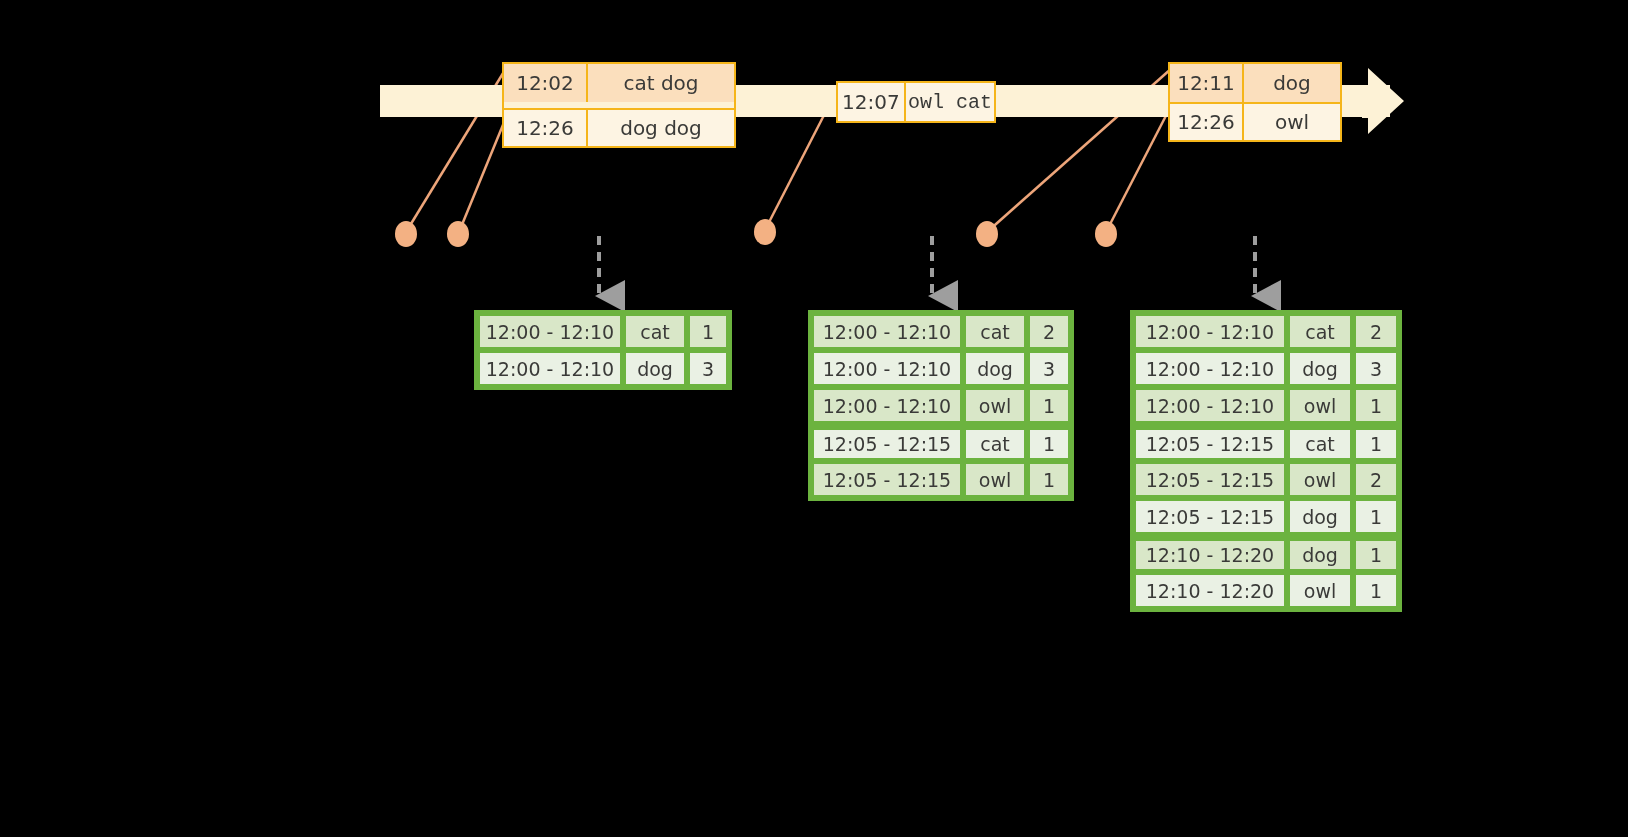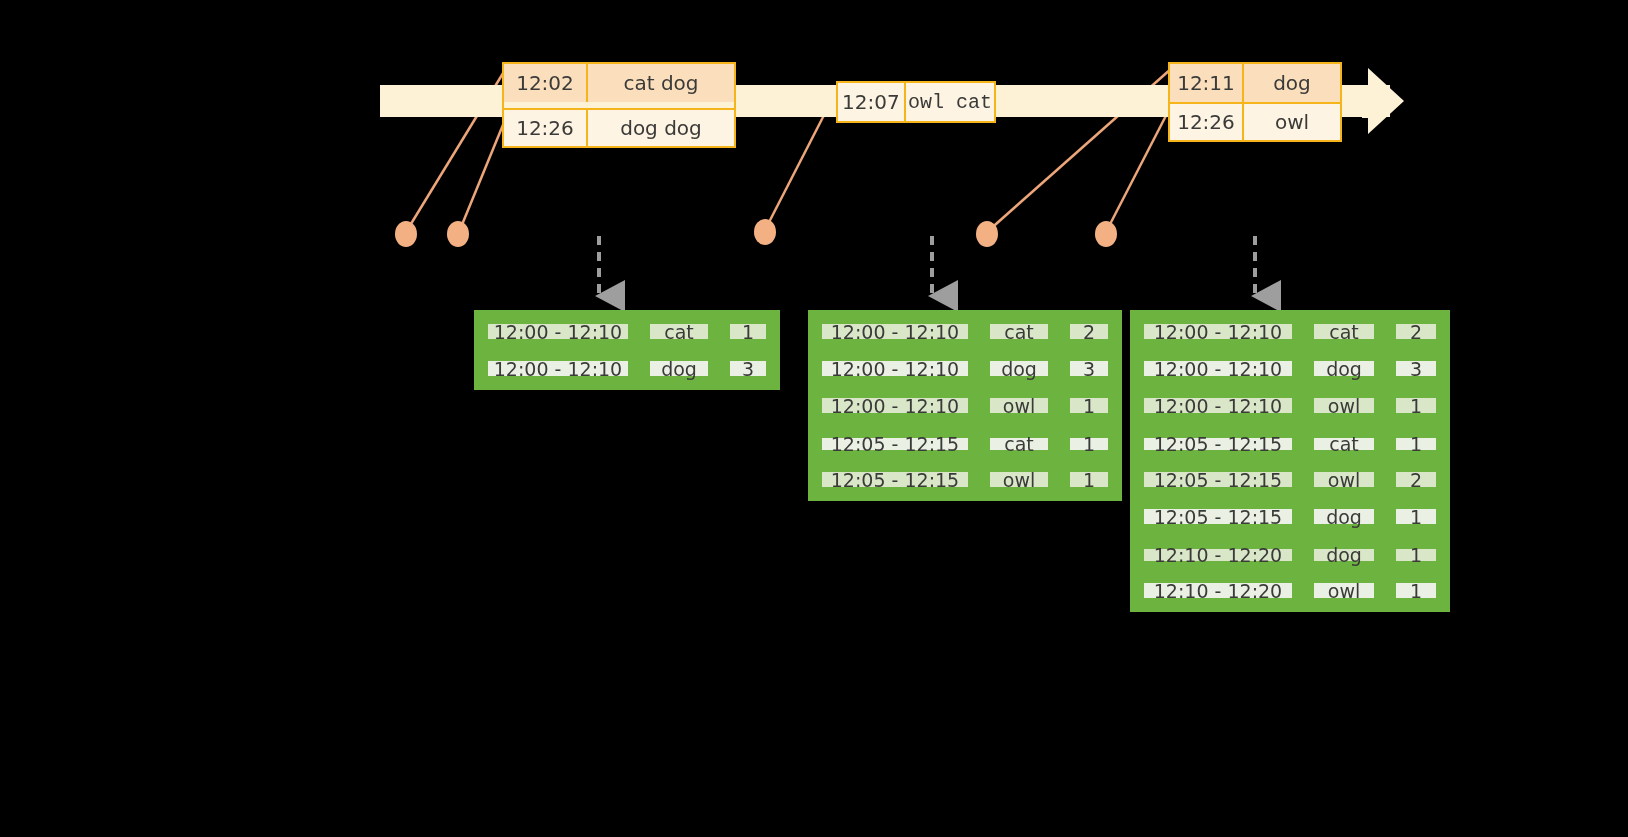--- a/index.html
+++ b/index.html
@@ -93,21 +93,21 @@
     box-sizing: border-box;
   }
   .res-cell {
     display: flex;
     align-items: center;
     justify-content: center;
     font-size: 19px;
     color: #3a3a38;
     box-sizing: border-box;
     white-space: nowrap;
-    margin: 11px;
+    margin: 3px;
   }
   .res-window { width: 140px; }
   .res-key    { width: 58px; }
   .res-count  { width: 36px; }
   .shade-dark .res-cell  { background: #d9e7c8; }
   .shade-light .res-cell { background: #eaf1e4; }
   .group-sep { border-top: 3px solid #6cb33f; }
 
   #result-table-1 { left: 474px; top: 310px; }
   #result-table-2 { left: 808px; top: 310px; }

